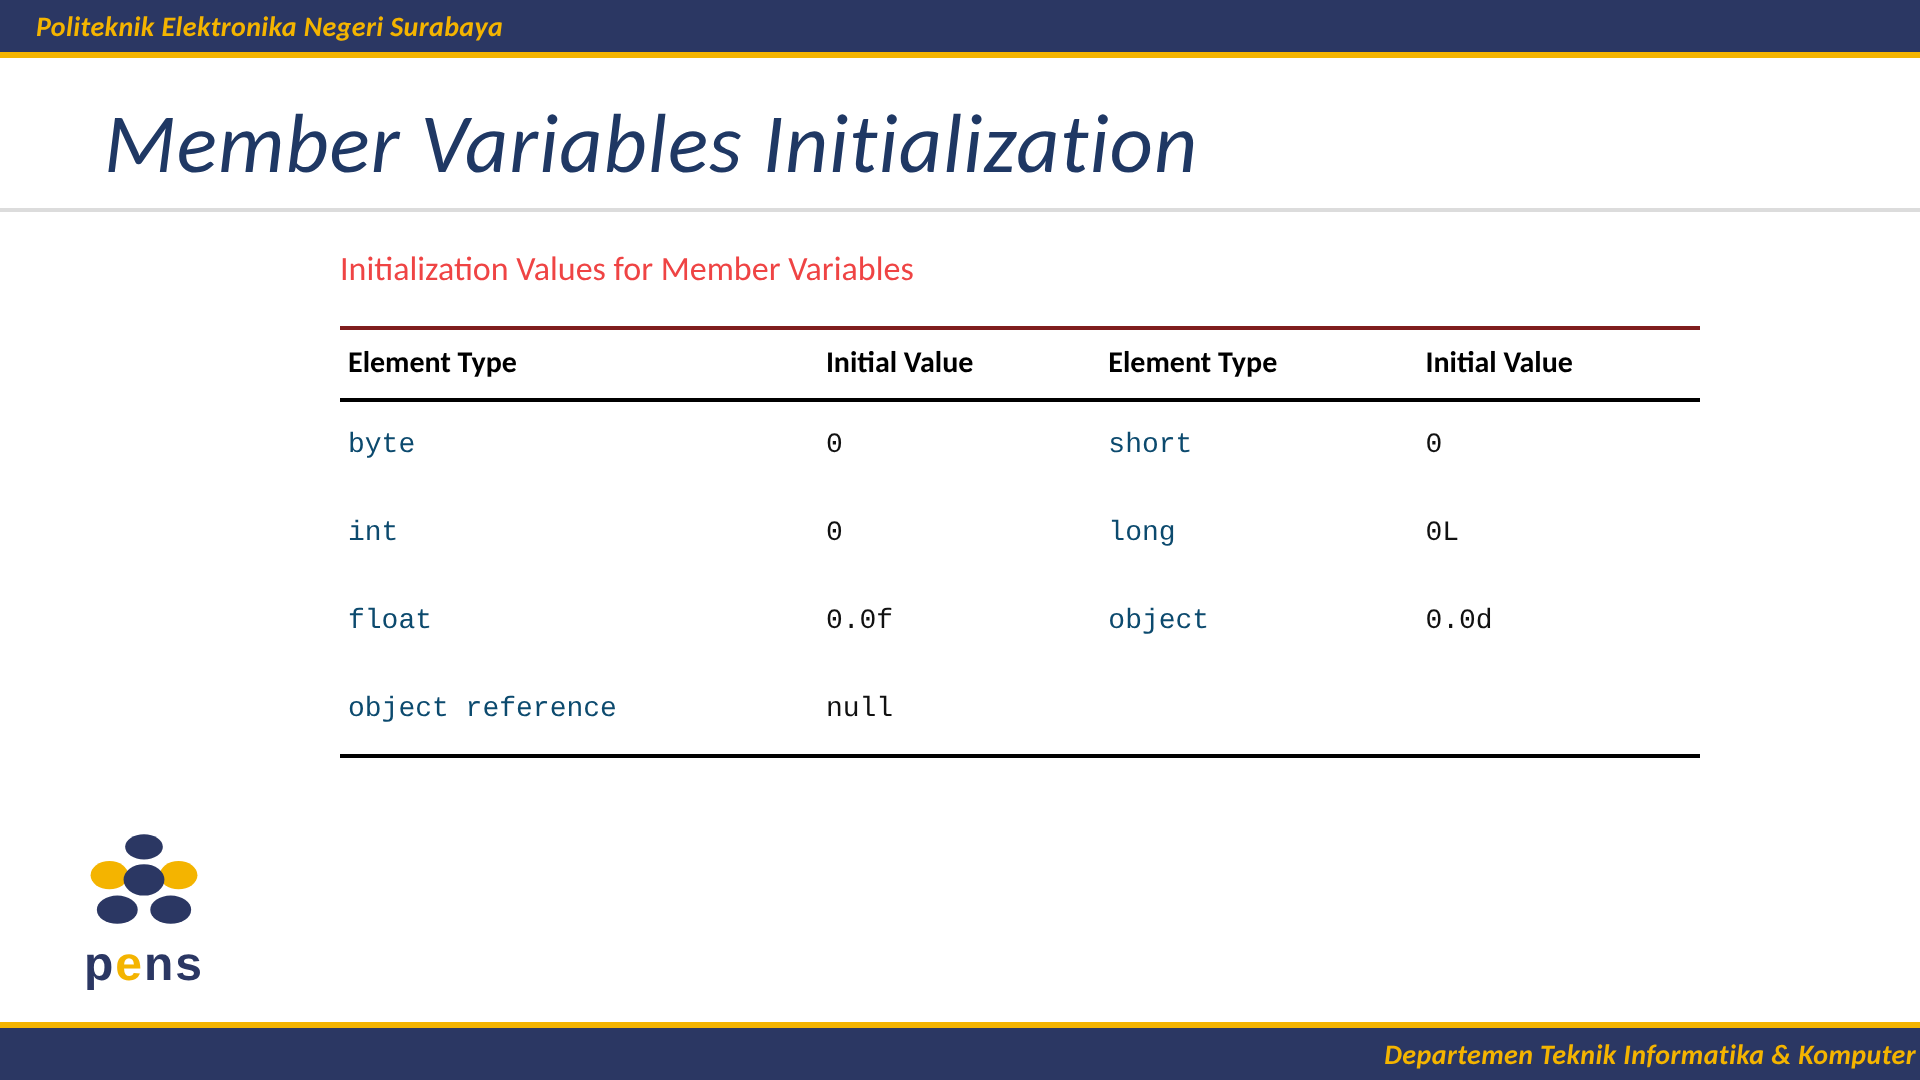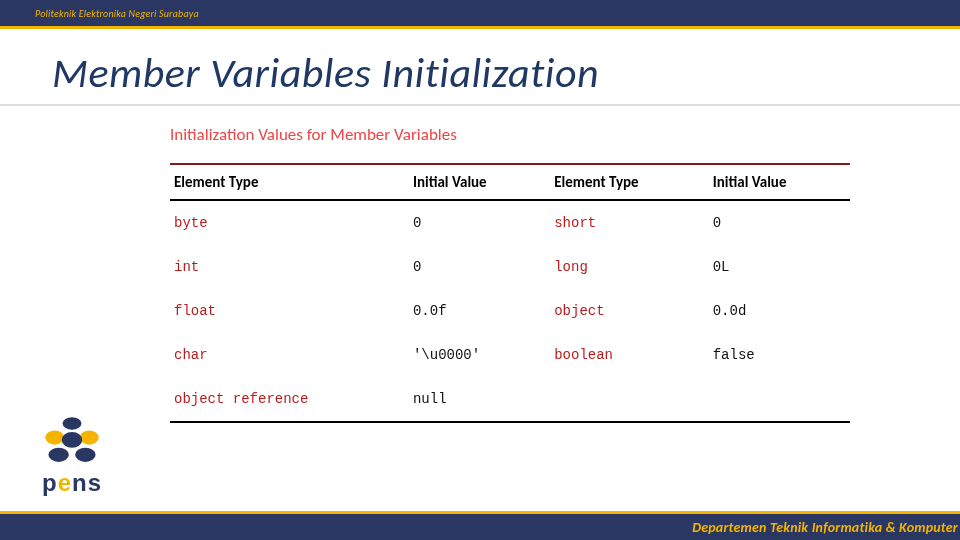--- a/index.html
+++ b/index.html
@@ -14,24 +14,24 @@
   }
   .top-bar {
     width: 100%;
     height: 26px;
     background: #2b3763;
     display: flex;
     align-items: center;
   }
   .top-bar-text {
     color: #f4b400;
-    font-weight: normal;
-    font-size: 10px;
+    font-weight: bold;
+    font-size: 14px;
     font-style: italic;
-    margin-left: 35px;
+    margin-left: 18px;
     letter-spacing: 0.2px;
   }
   .yellow-rule {
     width: 100%;
     height: 3px;
     background: #f4b400;
   }
   .page-title {
     font-size: 42px;
     color: #1f3864;
@@ -62,21 +62,21 @@
   thead th {
     text-align: left;
     font-weight: bold;
     padding: 8px 10px 8px 4px;
     border-top: 2px solid #7f1d1d;
     border-bottom: 2px solid #000;
   }
   tbody td {
     padding: 14px 10px 14px 4px;
     font-family: "Courier New", monospace;
-    color: #b91c1c;
+    color: #0c4a6e;
     font-size: 14px;
   }
   tbody tr:last-child td {
     border-bottom: 2px solid #000;
   }
   .val {
     font-family: "Courier New", monospace;
     color: #111;
   }
   .bottom-bar {
@@ -160,26 +160,20 @@
         <td>int</td>
         <td class="val">0</td>
         <td>long</td>
         <td class="val">0L</td>
       </tr>
       <tr>
         <td>float</td>
         <td class="val">0.0f</td>
         <td>object</td>
         <td class="val">0.0d</td>
-      </tr>
-      <tr>
-        <td>char</td>
-        <td class="val">'\u0000'</td>
-        <td>boolean</td>
-        <td class="val">false</td>
       </tr>
       <tr>
         <td>object reference</td>
         <td class="val">null</td>
         <td></td>
         <td class="val"></td>
       </tr>
     </tbody>
   </table>
 </div>

